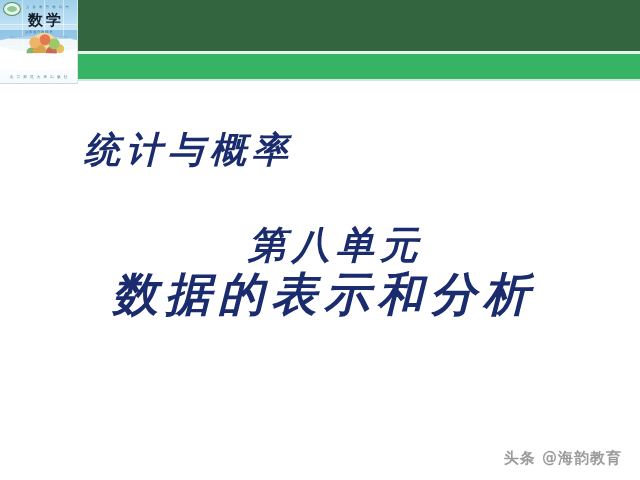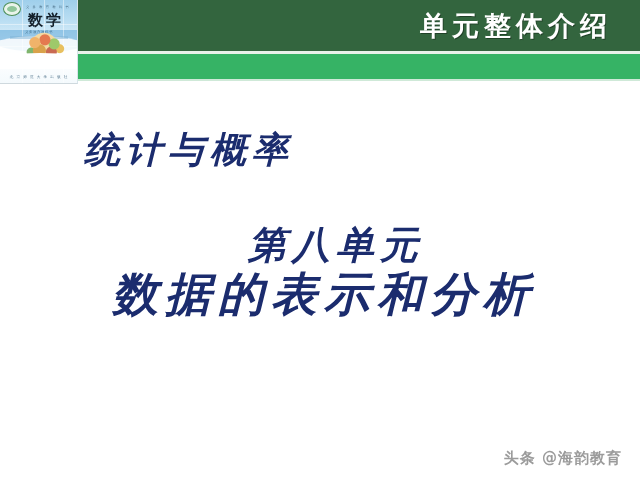--- a/index.html
+++ b/index.html
@@ -242,21 +242,20 @@
 </head>
 <body>
 
 <div id="slide">
 
   <div class="band-dark"></div>
   <div class="band-gap"></div>
   <div class="band-light"></div>
   <div class="band-light-edge"></div>
 
-  <div class="header-title">单元整体介绍</div>
 
   <div class="book">
     <div class="book-sky"></div>
     <div class="book-wave"></div>
     <div class="book-wave2"></div>
 
     <div class="book-grid-v" style="left:22px"></div>
     <div class="book-grid-v" style="left:44px"></div>
     <div class="book-grid-v" style="left:63px"></div>
     <div class="book-grid-h" style="top:24px"></div>

